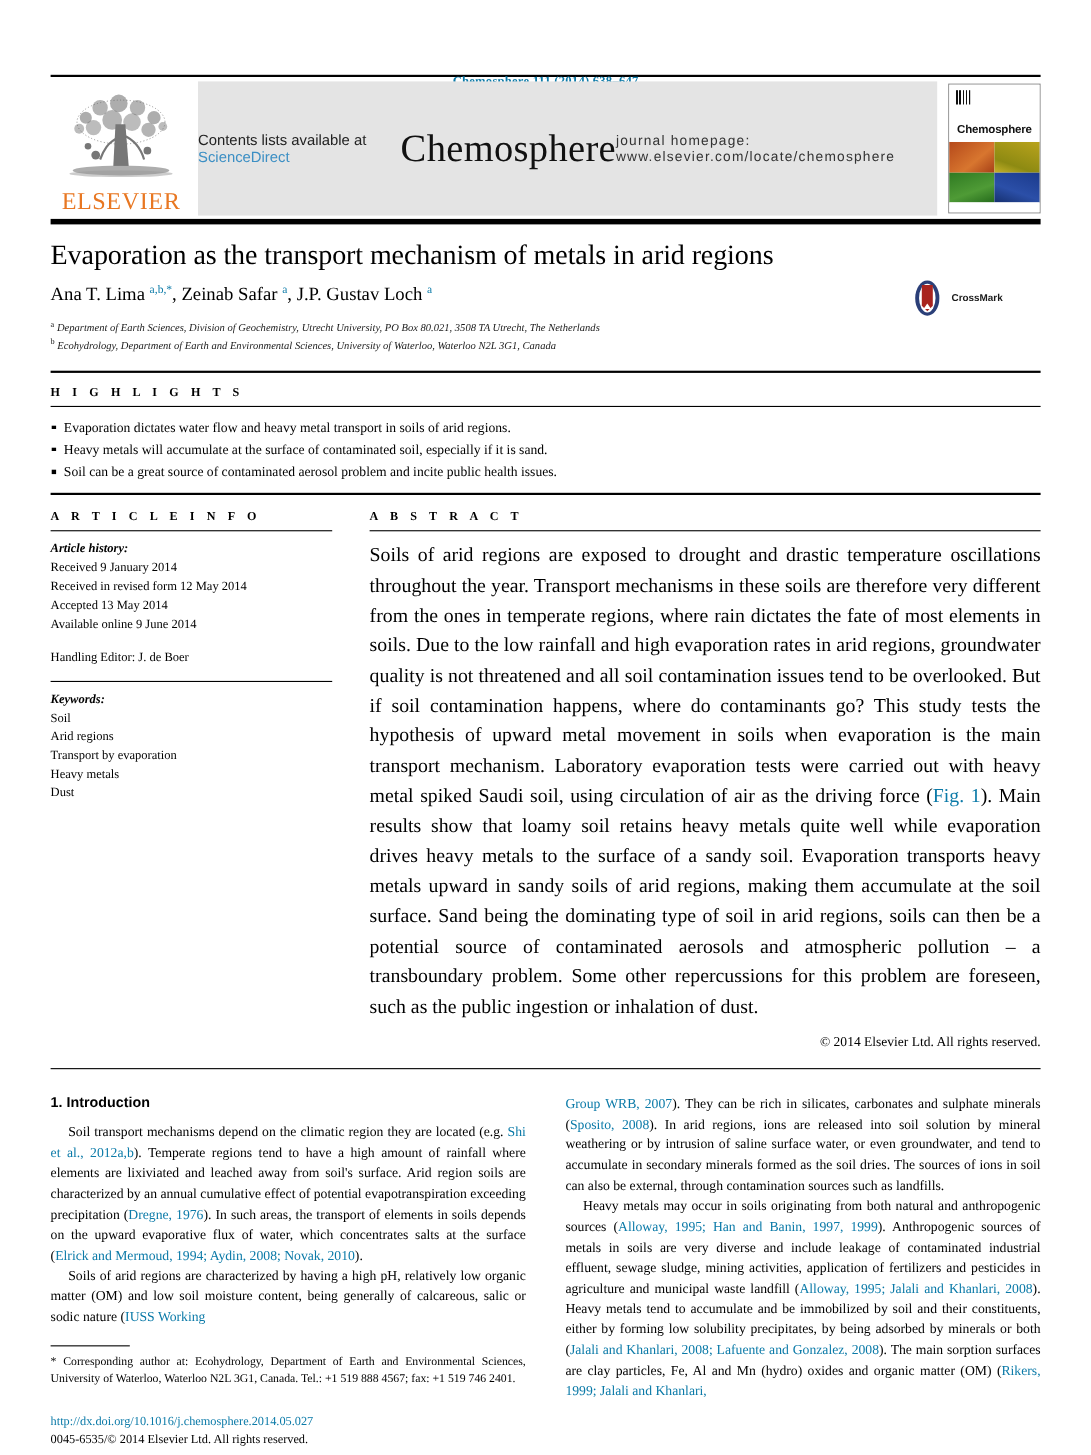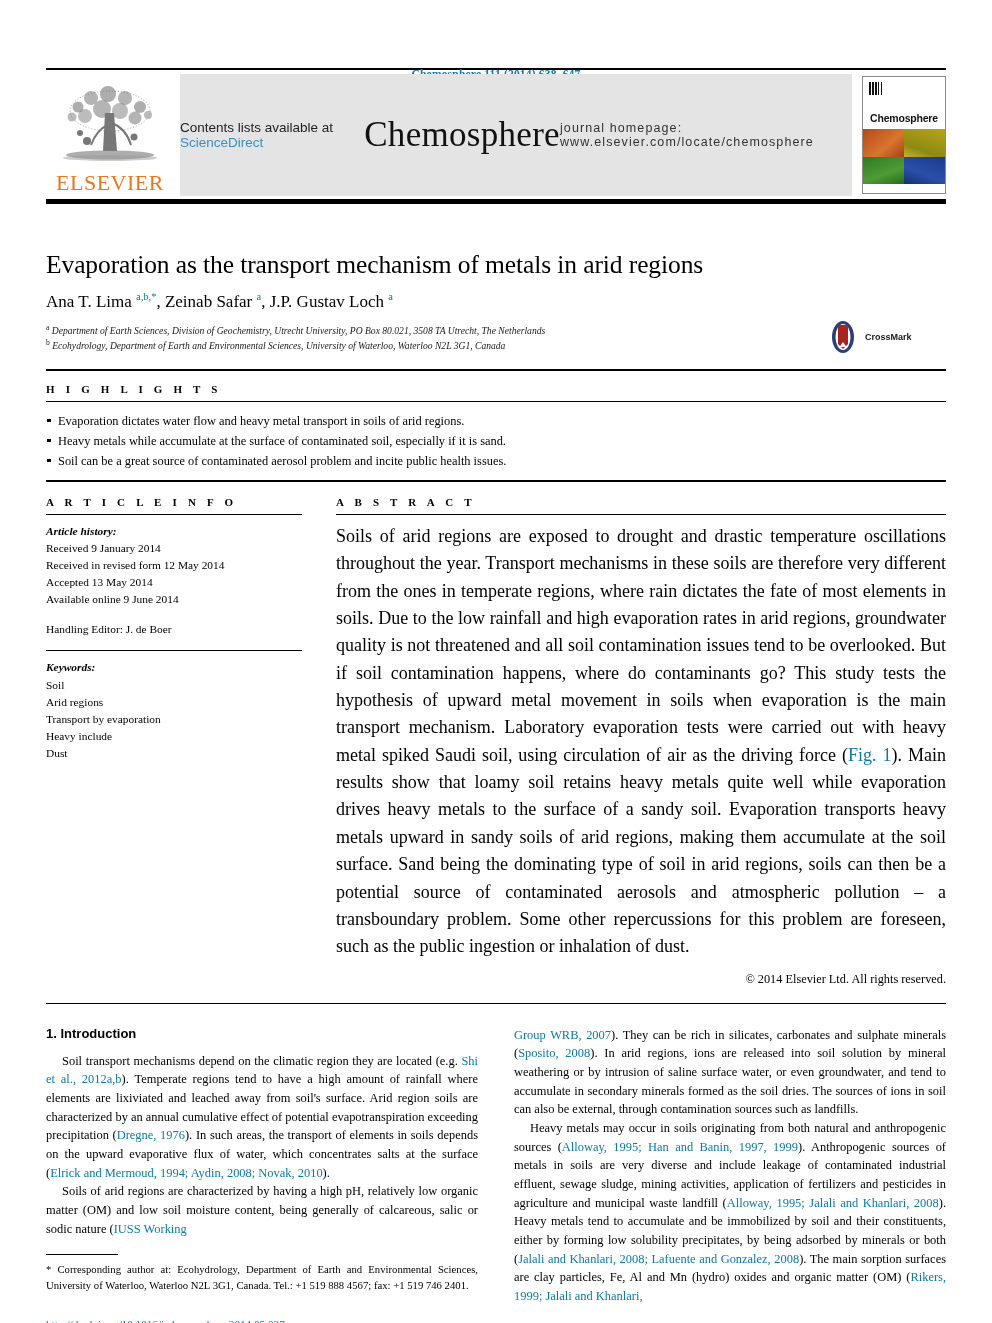--- a/index.html
+++ b/index.html
@@ -128,23 +128,22 @@
   .cq4 { background: linear-gradient(200deg,#1b3a8c,#2b4fa8 60%,#16306f); }
   .cover-foot { height: 9px; background:#fff; }
   .masthead-rule-bottom {
     border-top: 5px solid #000;
     margin-top: 3px;
   }
 
   
   .title-block {
     display: flex;
-    align-items: flex-end;
+    align-items: center;
     padding-top: 13px;
-    margin-top: 33px;
   }
   .title-text { flex: 1 1 auto; }
   h1.article-title {
     font-family: "Liberation Serif", serif;
     font-size: 25.5px;
     font-weight: normal;
     margin: 0 0 12px 0;
     line-height: 1.15;
     letter-spacing: -.1px;
     color: #000;
@@ -356,21 +355,21 @@
     </div>
   </div>
 
   <div class="highlights-wrap">
     <div class="med-rule"></div>
     <div style="height:12px"></div>
     <div class="sec-head">H I G H L I G H T S</div>
     <div class="thin-rule"></div>
     <ul class="highlights">
       <li>Evaporation dictates water flow and heavy metal transport in soils of arid regions.</li>
-      <li>Heavy metals while accumulate at the surface of contaminated soil, especially if it is sand.</li>
+      <li>Heavy metals will accumulate at the surface of contaminated soil, especially if it is sand.</li>
       <li>Soil can be a great source of contaminated aerosol problem and incite public health issues.</li>
     </ul>
     <div class="med-rule"></div>
   </div>
 
   <div class="info-abs">
 
     <div class="col-info">
       <div class="sec-head">A R T I C L E    I N F O</div>
       <div class="subhead-rule"></div>
@@ -382,21 +381,21 @@
         <div>Available online 9 June 2014</div>
         <div style="height:13px"></div>
         <div>Handling Editor: J. de Boer</div>
       </div>
       <div class="kw-rule"></div>
       <div class="meta">
         <div class="it">Keywords:</div>
         <div>Soil</div>
         <div>Arid regions</div>
         <div>Transport by evaporation</div>
-        <div>Heavy include</div>
+        <div>Heavy metals</div>
         <div>Dust</div>
       </div>
     </div>
 
     <div class="col-abs">
       <div class="sec-head">A B S T R A C T</div>
       <div class="subhead-rule"></div>
       <p class="abstract-body"><span>Soils of arid regions are exposed to drought and drastic temperature oscillations throughout the year. Transport mechanisms in these soils are therefore very different from the ones in temperate regions, where rain dictates the fate of most elements in soils. Due to the low rainfall and high evaporation rates in arid regions, groundwater quality is not threatened and all soil contamination issues tend to be overlooked. But if soil contamination happens, where do contaminants go? This study tests the hypothesis of upward metal movement in soils when evaporation is the main transport mechanism. Laboratory evaporation tests were carried out with heavy metal spiked Saudi soil, using circulation of air as the driving force (</span><span class="ref">Fig. 1</span><span>). Main results show that loamy soil retains heavy metals quite well while evaporation drives heavy metals to the surface of a sandy soil. Evaporation transports heavy metals upward in sandy soils of arid regions, making them accumulate at the soil surface. Sand being the dominating type of soil in arid regions, soils can then be a potential source of contaminated aerosols and atmospheric pollution – a transboundary problem. Some other repercussions for this problem are foreseen, such as the public ingestion or inhalation of dust.</span></p>
       <div class="copyright">© 2014 Elsevier Ltd. All rights reserved.</div>
     </div>

